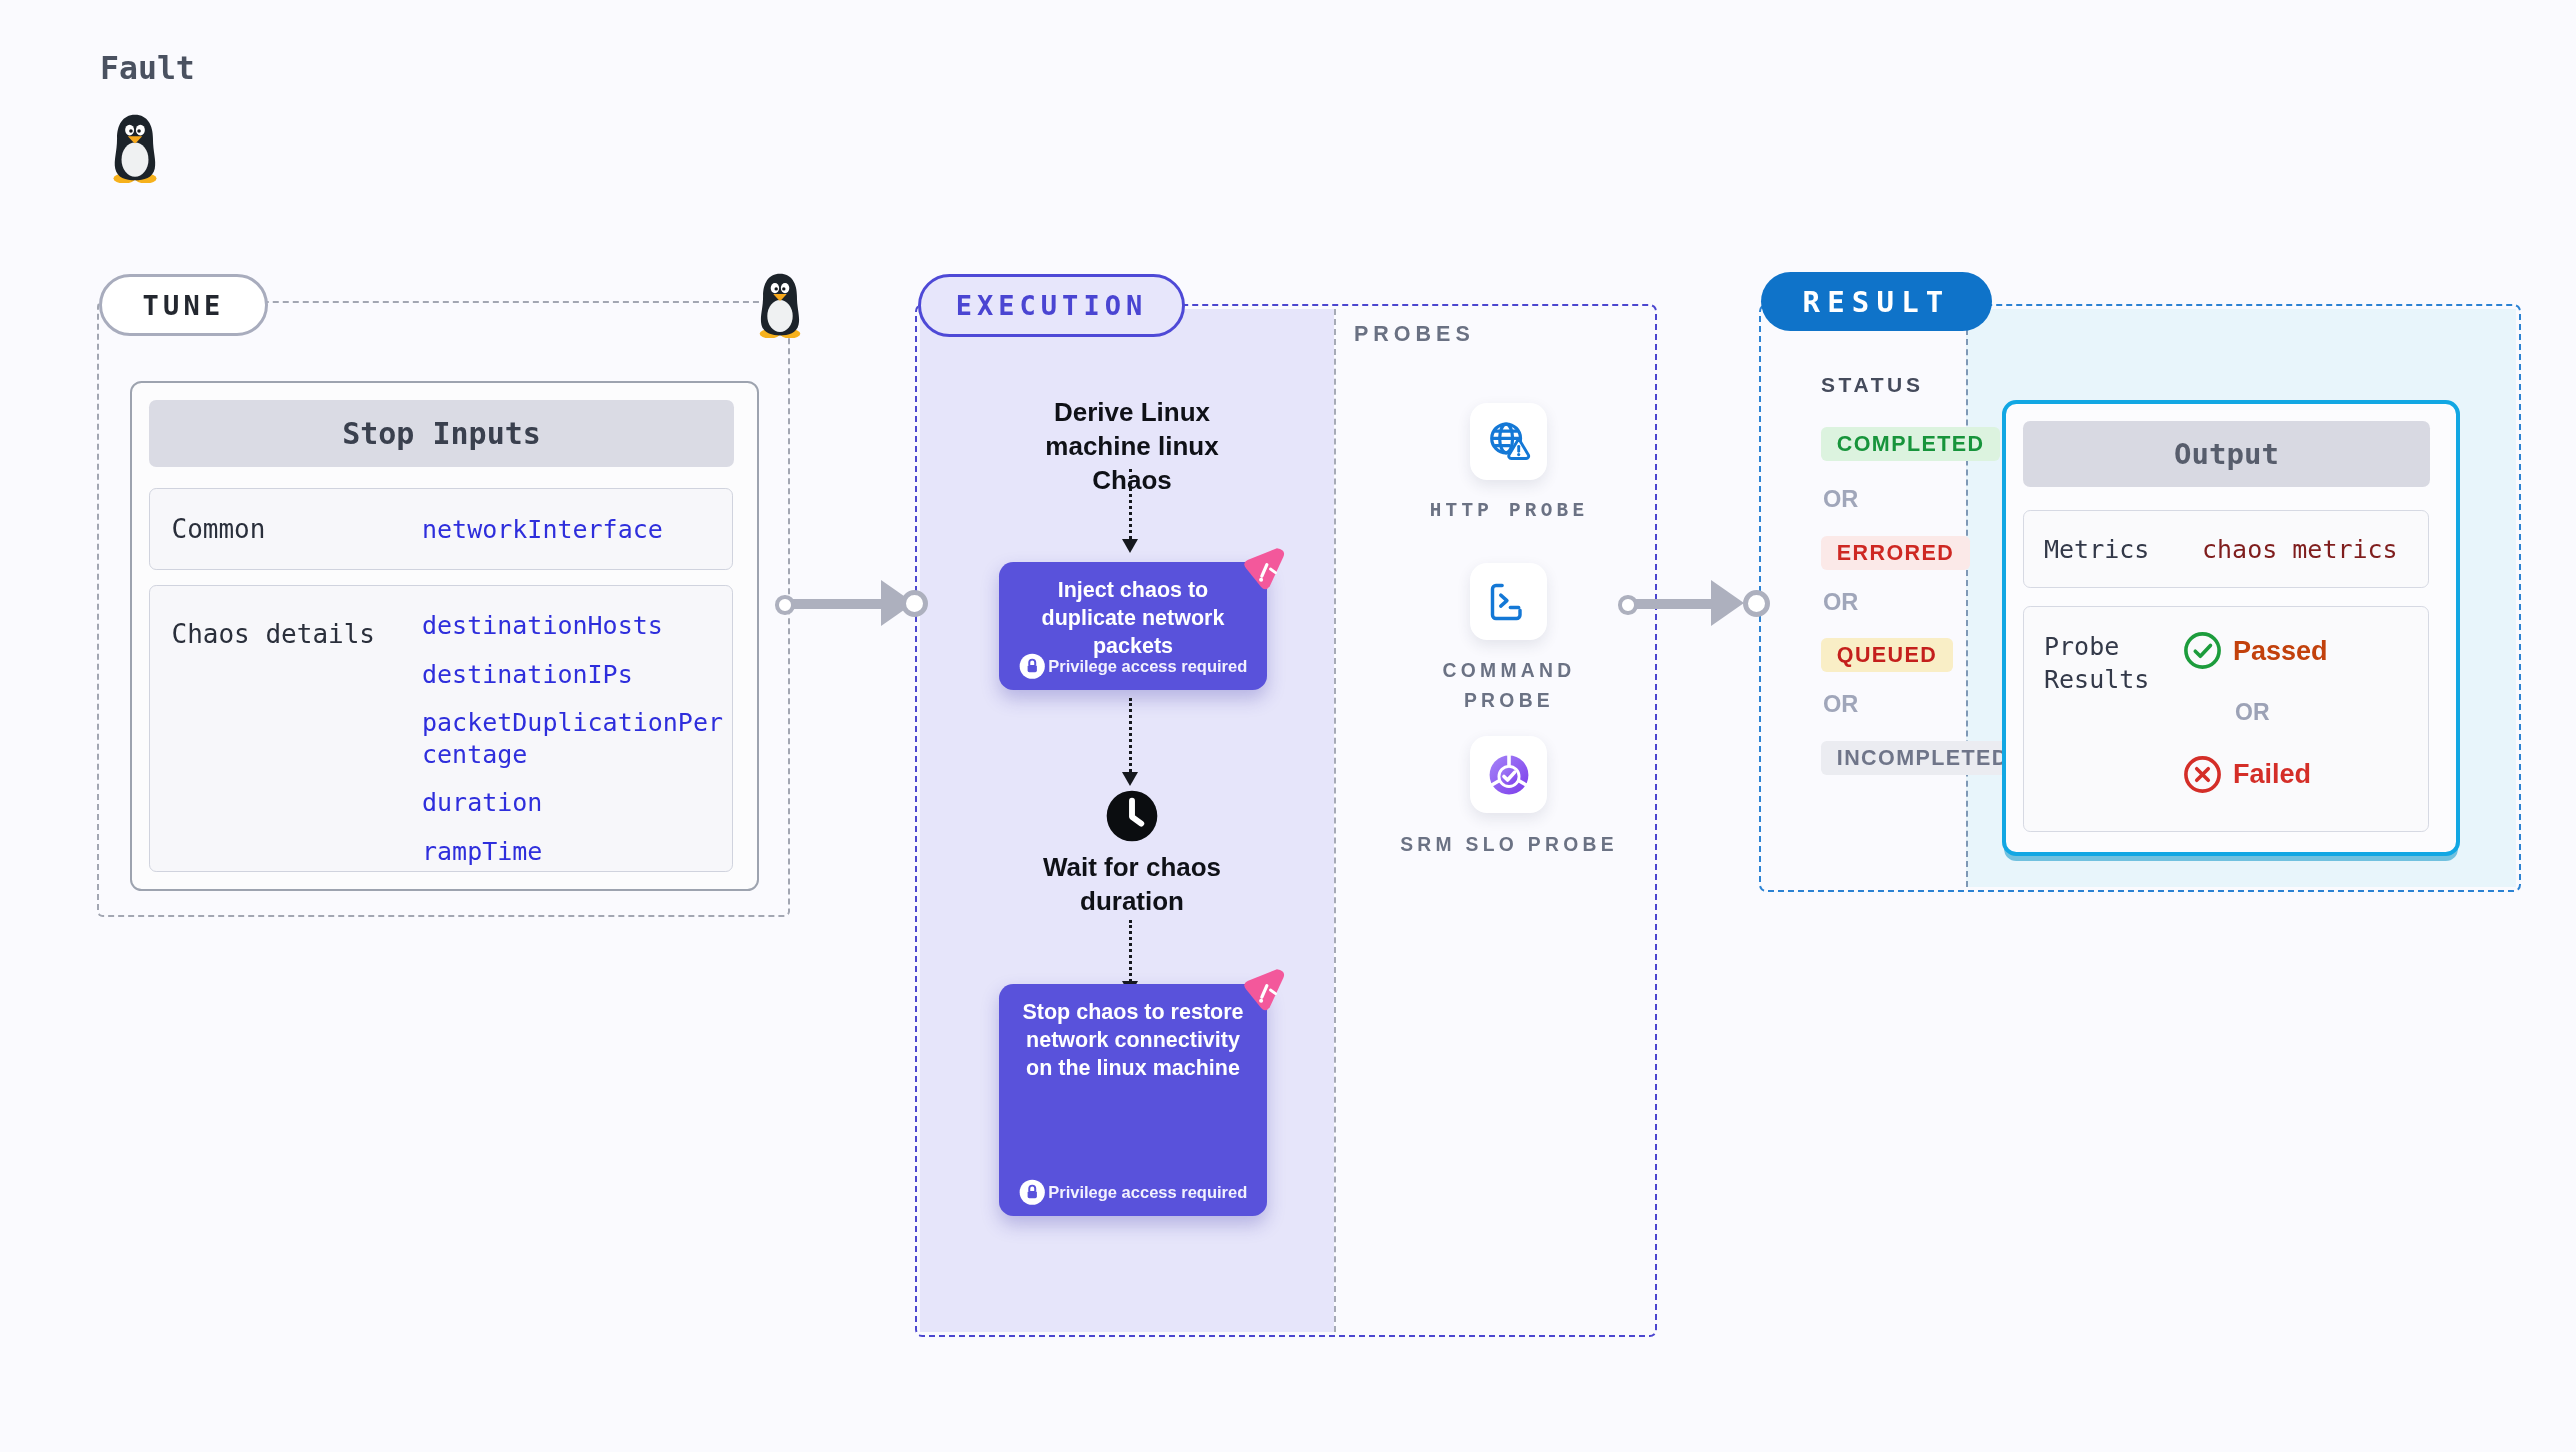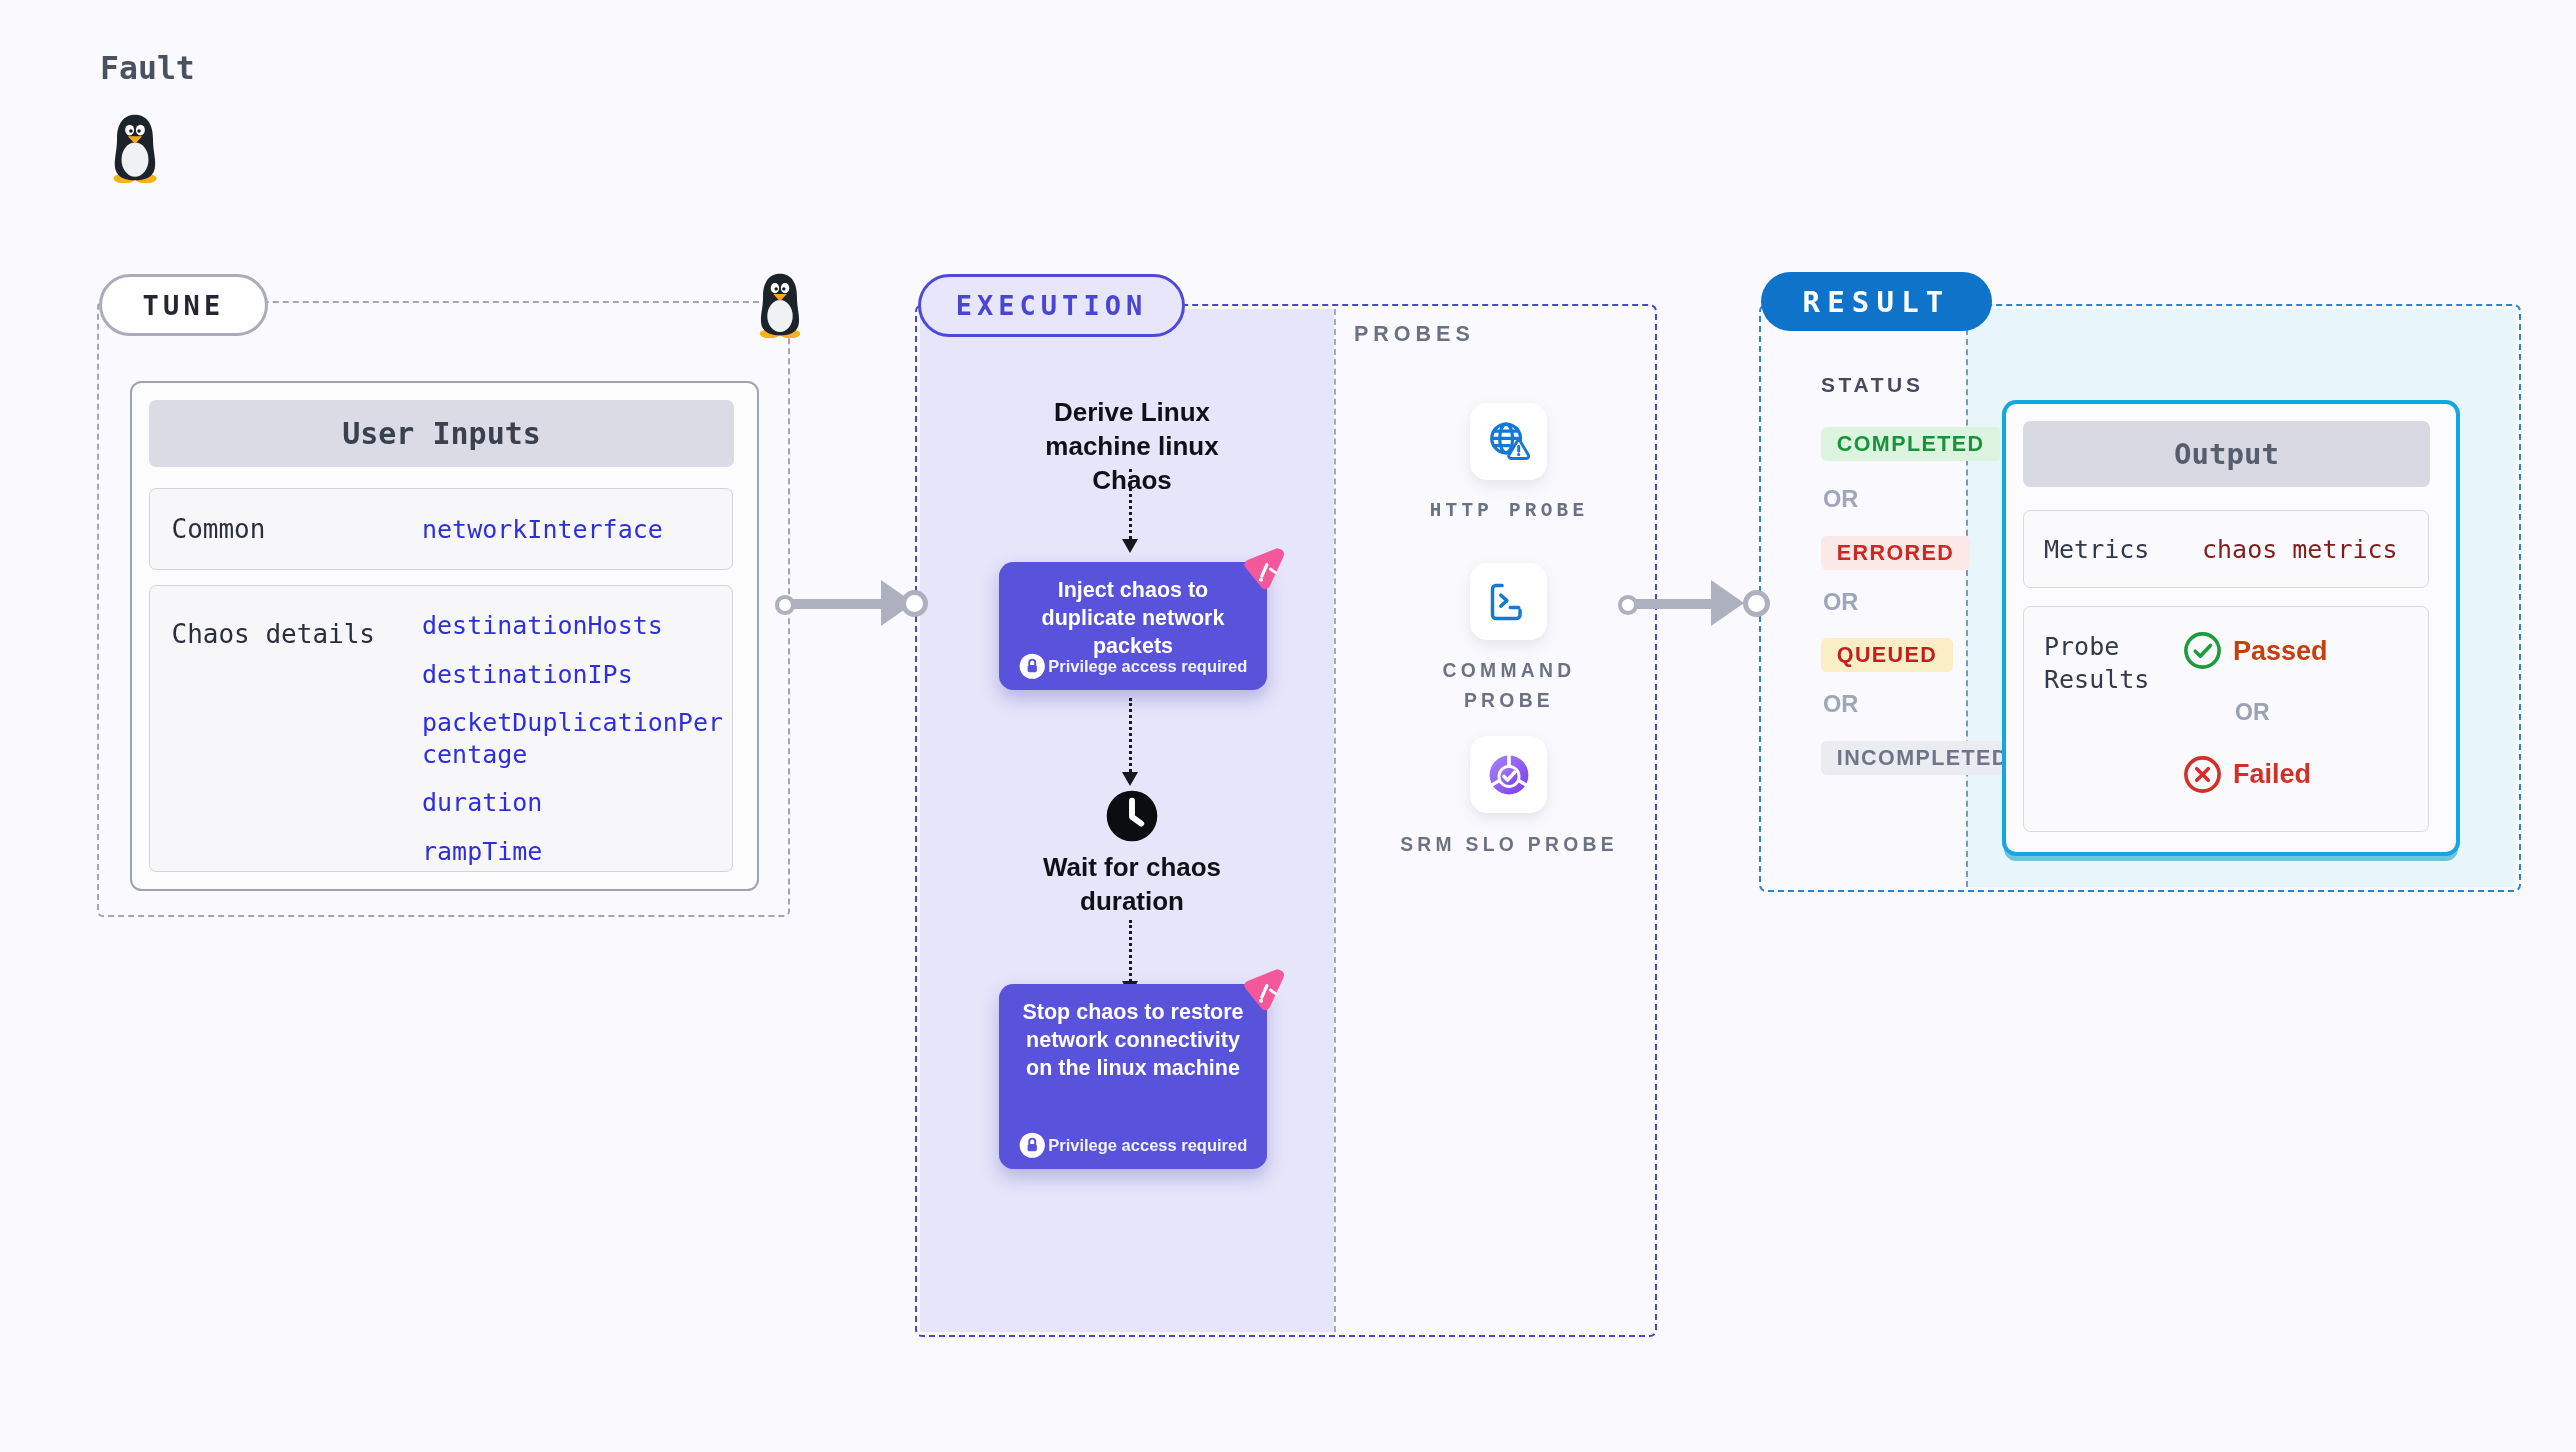--- a/index.html
+++ b/index.html
@@ -49,21 +49,21 @@
              font:700 27px "DejaVu Sans Mono",monospace;letter-spacing:5px;color:#4A45D2;z-index:3;}
   .step-text{position:absolute;text-align:center;font:700 26px "Liberation Sans",sans-serif;line-height:34px;color:#0F1117;z-index:2;}
   .derive{left:1003px;top:395px;width:258px;}
   .wait{left:1039px;top:850px;width:186px;}
   .varrow{position:absolute;left:1129px;border-left:3.6px dotted #15181D;z-index:2;}
   .varrow-head{position:absolute;left:1122px;width:0;height:0;border-left:8.6px solid transparent;
                border-right:8.6px solid transparent;border-top:14.3px solid #15181D;z-index:2;}
   .chaos-step{position:absolute;width:268px;background:#5952DB;border-radius:14.3px;color:#fff;
               box-shadow:0 8.6px 18.6px rgba(60,55,170,.28);z-index:2;}
   .inject-box{left:999px;top:562px;height:128px;}
-  .stop-box{left:999px;top:984px;height:185px;}
+  .stop-box{left:999px;top:984px;height:232px;}
   .chaos-step .step-title{margin:14.3px 17px 0;text-align:center;font:700 21.5px "Liberation Sans",sans-serif;line-height:28px;}
   .priv-row{position:absolute;left:0;right:0;bottom:10.7px;display:flex;align-items:center;justify-content:center;gap:3px;}
   .priv-text{font:600 16.5px "Liberation Sans",sans-serif;color:#F2F1FE;}
   .pink-badge{position:absolute;width:46px;height:46px;z-index:3;}
   .badge1{left:1241px;top:546px;}
   .badge2{left:1241px;top:967px;}
   .clock{left:1105px;top:789px;width:54px;height:54px;z-index:2;}
 
   
   .probes-label{left:1354px;top:322px;font:700 21.5px "Liberation Sans",sans-serif;letter-spacing:5px;color:#6A7183;}
@@ -144,21 +144,21 @@
       <use href="#tux"></use>
     </svg>
 
   <div class="abs tune-box"></div>
   <div class="abs tune-pill">TUNE</div>
   <svg class="abs tux-corner" viewBox="0 0 78 92" width="56" height="66">
       <use href="#tux"></use>
     </svg>
 
   <div class="abs ui-card">
-    <div class="abs ui-header">User Inputs</div>
+    <div class="abs ui-header">Stop Inputs</div>
 
     <div class="abs ui-row ui-row1">
       <div class="row-label v-center">Common</div>
       <div class="row1-value row-value">networkInterface</div>
     </div>
 
     <div class="abs ui-row ui-row2">
       <div class="row-label row2-label">Chaos details</div>
       <div class="row2-values row-value">
         <span>destinationHosts</span>

